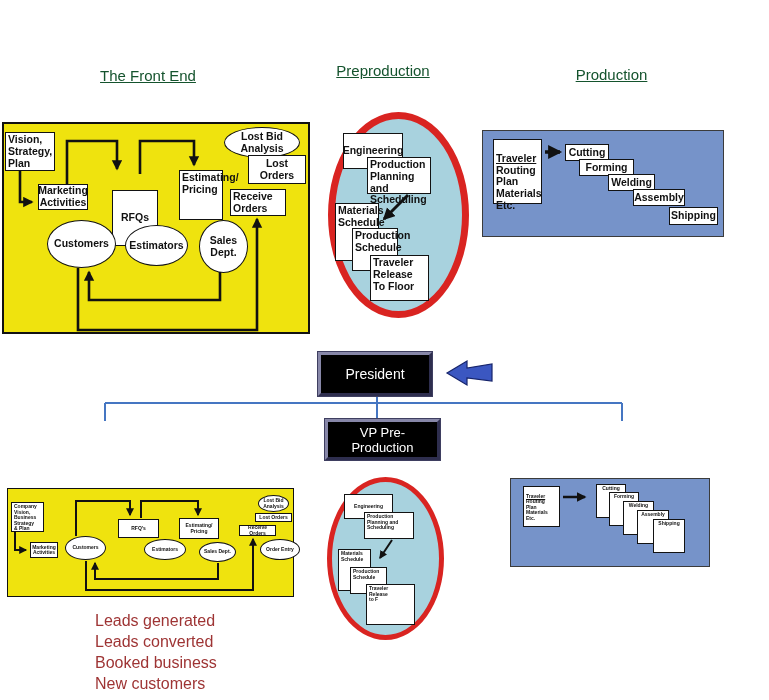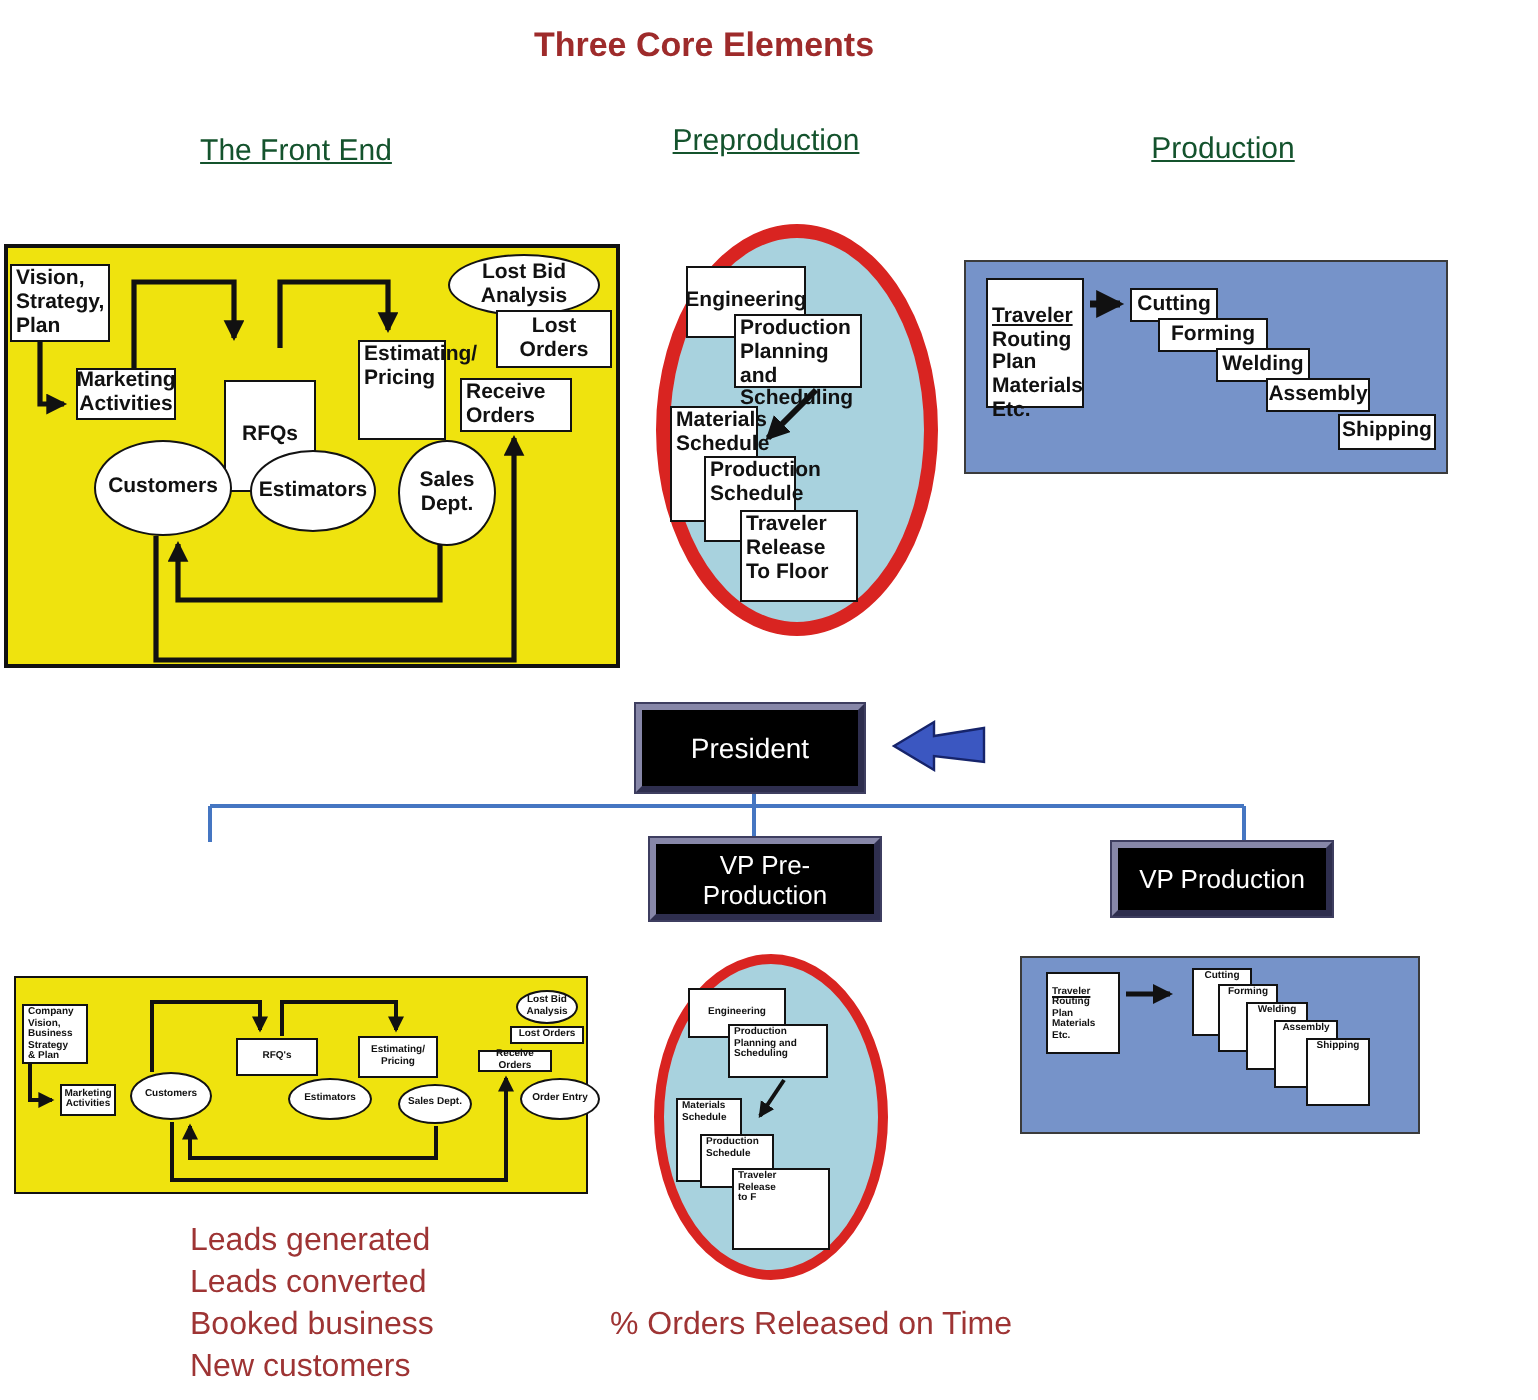--- a/index.html
+++ b/index.html
@@ -34,21 +34,20 @@
 <div class="canvas">
 
   <svg width="0" height="0">
     <defs>
       <marker id="ah" markerWidth="5" markerHeight="5" refX="3.4" refY="2" orient="auto" markerUnits="strokeWidth">
         <path d="M0,0 L4,2 L0,4 z" fill="#111"></path>
       </marker>
     </defs>
   </svg>
 
-  <div class="title" style="left:252px;top:13px;width:200px;">Three Core Elements</div>
   <div class="col-header" style="left:88px;top:67px;width:120px;">The Front End</div>
   <div class="col-header" style="left:322px;top:62px;width:122px;">Preproduction</div>
   <div class="col-header" style="left:564px;top:66px;width:95px;">Production</div>
 
   <div class="board" style="left:2px;top:122px;width:308px;height:212px;">
     <svg width="308" height="212" style="left:0;top:0;z-index:3;">
       <path d="M16,46 L16,78 L28,78" fill="none" stroke="#111" stroke-width="2.6" marker-end="url(#ah)"></path>
       <path d="M63,60 L63,17 L113,17 L113,45" fill="none" stroke="#111" stroke-width="2.6" marker-end="url(#ah)"></path>
       <path d="M136,50 L136,17 L190,17 L190,41" fill="none" stroke="#111" stroke-width="2.6" marker-end="url(#ah)"></path>
       <path d="M216,148 L216,176 L85,176 L85,148" fill="none" stroke="#111" stroke-width="2.6" marker-end="url(#ah)"></path>
@@ -109,21 +108,20 @@
   </div>
 
   <svg width="769" height="700" style="left:0;top:0;z-index:0;">
     <path d="M377,396 L377,403 M105,403 L622,403 M105,403 L105,421 M377,403 L377,419 M622,403 L622,421" fill="none" stroke="#4576C2" stroke-width="2"></path>
     <polygon points="447,373 467,361 467,368 492,364 492,381 467,378 467,385" fill="#3B57C1" stroke="#16246B" stroke-width="1.2"></polygon>
   </svg>
 
   <div class="bevel" style="left:318px;top:352px;width:114px;height:44px;font-size:14px;">President</div>
   <div class="bevel" style="left:325px;top:419px;width:115px;height:41px;font-size:13px;">VP Pre-
 Production</div>
-  <div class="bevel" style="left:556px;top:421px;width:110px;height:37px;font-size:13px;">VP Production</div>
 
   <div class="board mini" style="left:7px;top:488px;width:287px;height:109px;">
     <svg width="287" height="109" style="left:0;top:0;z-index:3;">
       <path d="M7,42 L7,61 L18,61" fill="none" stroke="#111" stroke-width="2" marker-end="url(#ah)"></path>
       <path d="M68,47 L68,12 L122,12 L122,26" fill="none" stroke="#111" stroke-width="2" marker-end="url(#ah)"></path>
       <path d="M133,29 L133,12 L190,12 L190,26" fill="none" stroke="#111" stroke-width="2" marker-end="url(#ah)"></path>
       <path d="M210,74 L210,90 L87,90 L87,74" fill="none" stroke="#111" stroke-width="2" marker-end="url(#ah)"></path>
       <path d="M78,72 L78,101 L245,101 L245,50" fill="none" stroke="#111" stroke-width="2" marker-end="url(#ah)"></path>
     </svg>
     <div class="node tl f5" style="left:3px;top:13px;width:33px;height:30px;">Company
@@ -178,15 +176,14 @@
     <div class="node f5" style="left:98px;top:13px;width:30px;height:34px;z-index:2;text-align:center;padding-top:1px;">Forming</div>
     <div class="node f5" style="left:112px;top:22px;width:31px;height:34px;z-index:3;text-align:center;padding-top:1px;">Welding</div>
     <div class="node f5" style="left:126px;top:31px;width:32px;height:34px;z-index:4;text-align:center;padding-top:1px;">Assembly</div>
     <div class="node f5" style="left:142px;top:40px;width:32px;height:34px;z-index:5;text-align:center;padding-top:1px;">Shipping</div>
   </div>
 
   <div class="redtext" style="left:95px;top:610px;font-size:16px;line-height:21px;">Leads generated
 Leads converted
 Booked business
 New customers</div>
-  <div class="redtext" style="left:305px;top:654px;font-size:16px;">% Orders Released on Time</div>
 
 </div>
 
 </body></html>

